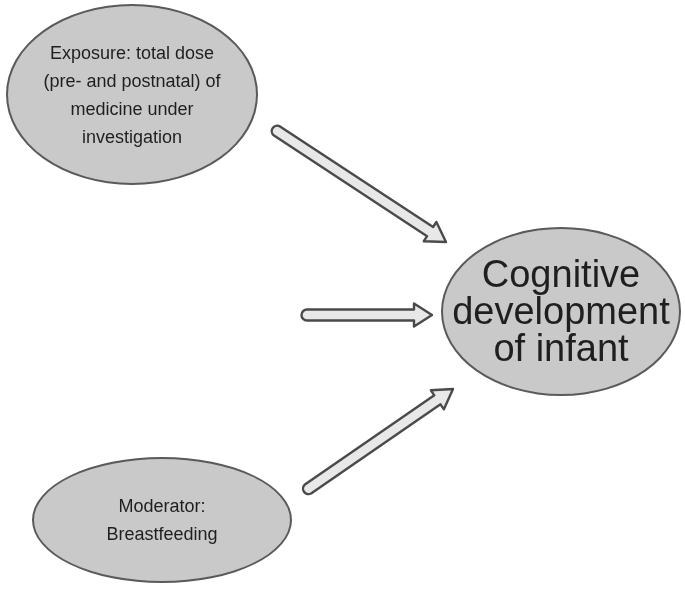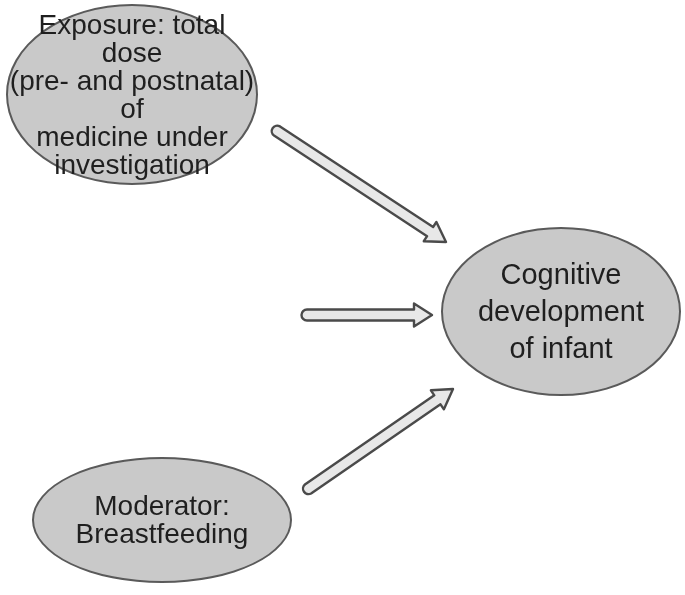--- a/index.html
+++ b/index.html
@@ -42,29 +42,29 @@
     border: 2.5px solid var(--node-stroke);
     border-radius: 50%;
     display: flex;
     align-items: center;
     justify-content: center;
     text-align: center;
   }
   .node-label {
     color: var(--text-color);
     white-space: pre-line;
-    font-size: 28px;
+    font-size: 18px;
     line-height: 28px;
   }
   .node-exposure    { left: 6px;   top: 4px;   width: 252px; height: 181px; }
   .node-interaction { left: 3px;   top: 215px; width: 284px; height: 199px; }
   .node-moderator   { left: 32px;  top: 457px; width: 260px; height: 126px; }
   .node-outcome     { left: 441px; top: 227px; width: 240px; height: 169px; }
   .node-outcome .node-label {
-    font-size: 29px;
+    font-size: 38px;
     line-height: 37px;
   }
 </style>
 </head>
 <body>
 
 <div class="canvas">
 
   <svg class="arrow-layer" viewBox="0 0 685 595" aria-hidden="true">
     <path class="arrow" d="M280,126.4 L433.1,227 L436.4,222 L446,242 L423.8,241.2 L427.1,236.2 L274,135.6 A5.5,5.5 0 0 1 280,126.4 Z"></path>

